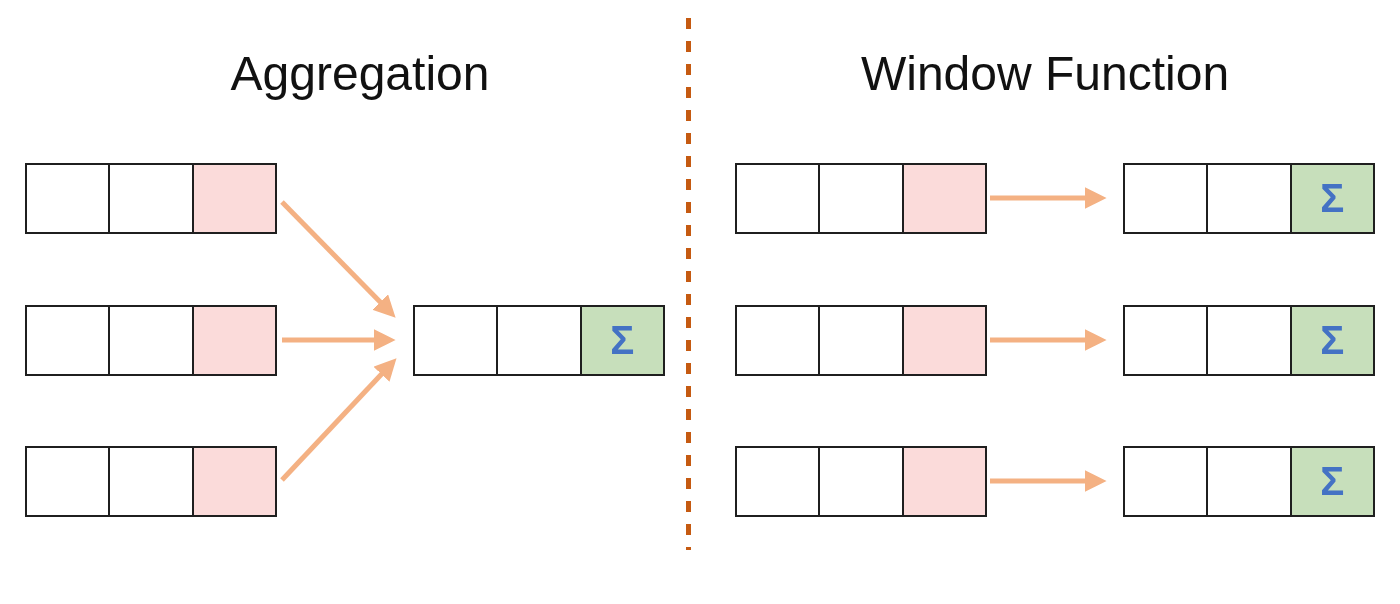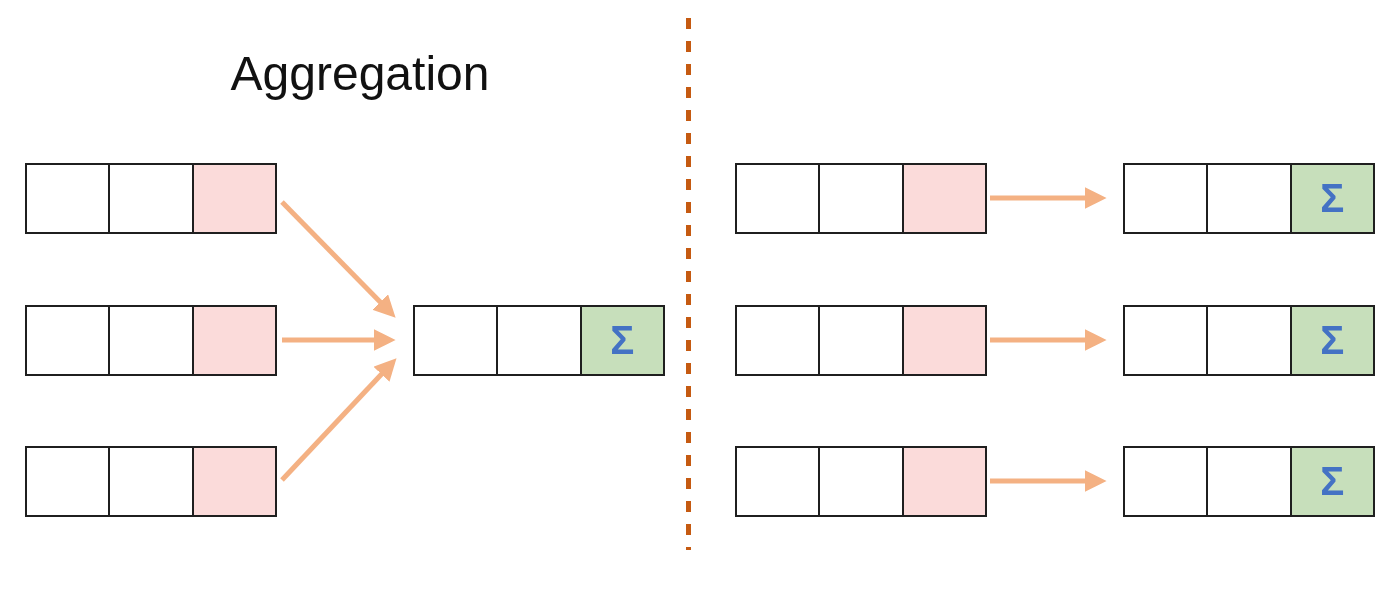--- a/index.html
+++ b/index.html
@@ -77,20 +77,21 @@
   }
   .arrow-line{ stroke:var(--arrow); stroke-width:5; fill:none; }
   .arrow-head{ fill:var(--arrow); }
 </style>
 </head>
 <body>
 
 <div class="canvas">
 
   <div class="title left">Aggregation</div>
+  <div class="title right">Window Function</div>
 
   <div class="divider"></div>
 
   <div class="trow" style="left:25px;top:163px;">
     <div class="cell"></div>
     <div class="cell"></div>
     <div class="cell pink"></div>
   </div>
   <div class="trow" style="left:25px;top:305px;">
     <div class="cell"></div>

